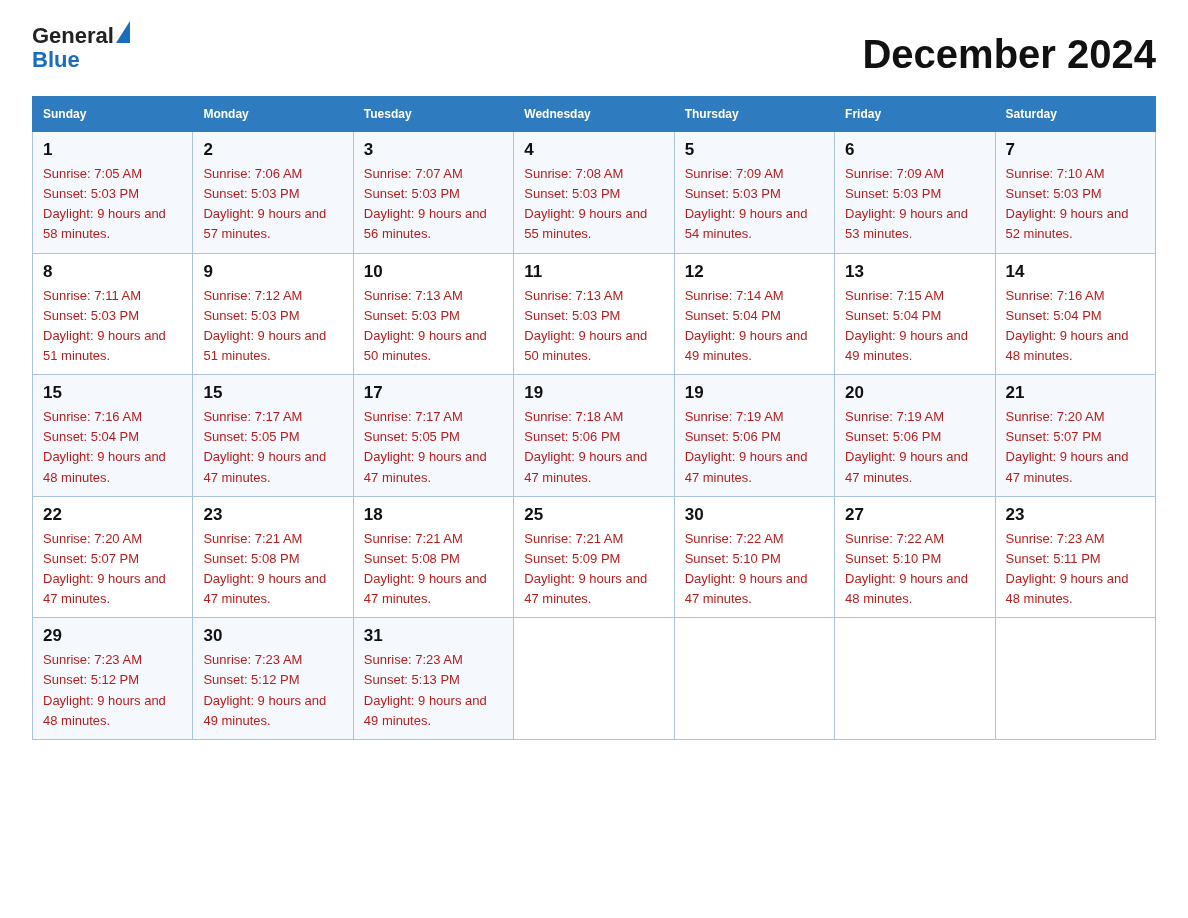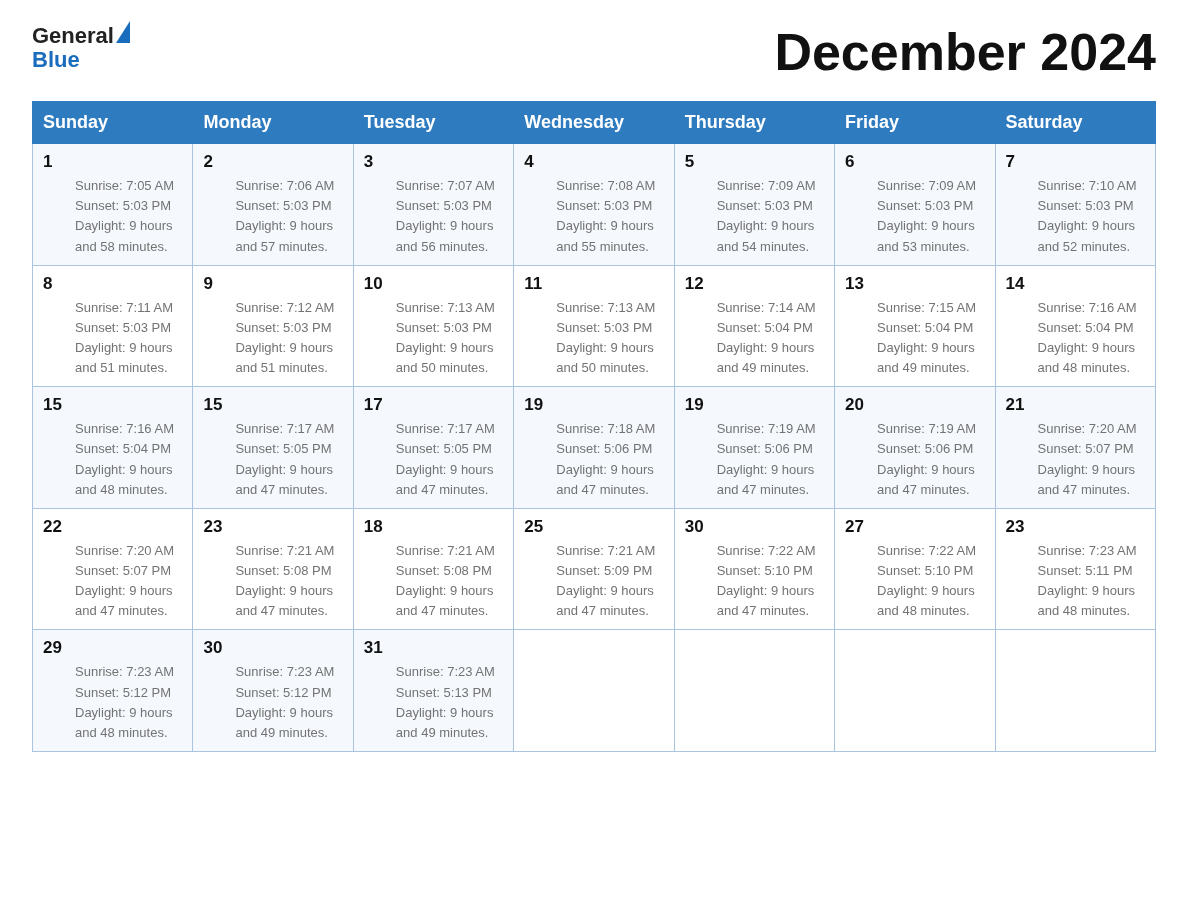--- a/index.html
+++ b/index.html
@@ -34,39 +34,40 @@
       display: inline-block;
       margin-left: 2px;
       vertical-align: middle;
       position: relative;
       top: -4px;
     }
     .title-area {
       text-align: right;
     }
     .cal-title {
-      font-size: 52px;
+      font-size: 40px;
       font-weight: bold;
       color: #111;
       line-height: 1.1;
+      margin-top: 8px;
     }
     .cal-subtitle {
       font-size: 22px;
       color: #444;
       margin-top: 4px;
     }
     table {
       width: 100%;
       border-collapse: collapse;
       table-layout: fixed;
     }
     thead tr th {
       background-color: #2e7bbf;
       color: #ffffff;
-      font-size: 18px;
+      font-size: 12px;
       font-weight: bold;
       padding: 10px 10px;
       text-align: left;
       border: 1px solid #2e7bbf;
     }
     tbody tr td {
       border: 1px solid #aac4df;
       vertical-align: top;
       padding: 8px 10px;
       font-size: 13px;
@@ -82,23 +83,22 @@
     }
     .day-num {
       font-size: 17px;
       font-weight: bold;
       color: #111;
       margin-bottom: 4px;
       display: block;
     }
     .day-info {
       font-size: 13px;
-      color: #737373;
+      color: #b91c1c;
       line-height: 1.55;
-      margin-left: 32px;
     }
     .empty-cell {
       background: #fff !important;
     }
   </style>
 </head>
 <body>
 
 <div class="header-row">
   <div class="logo-area">

